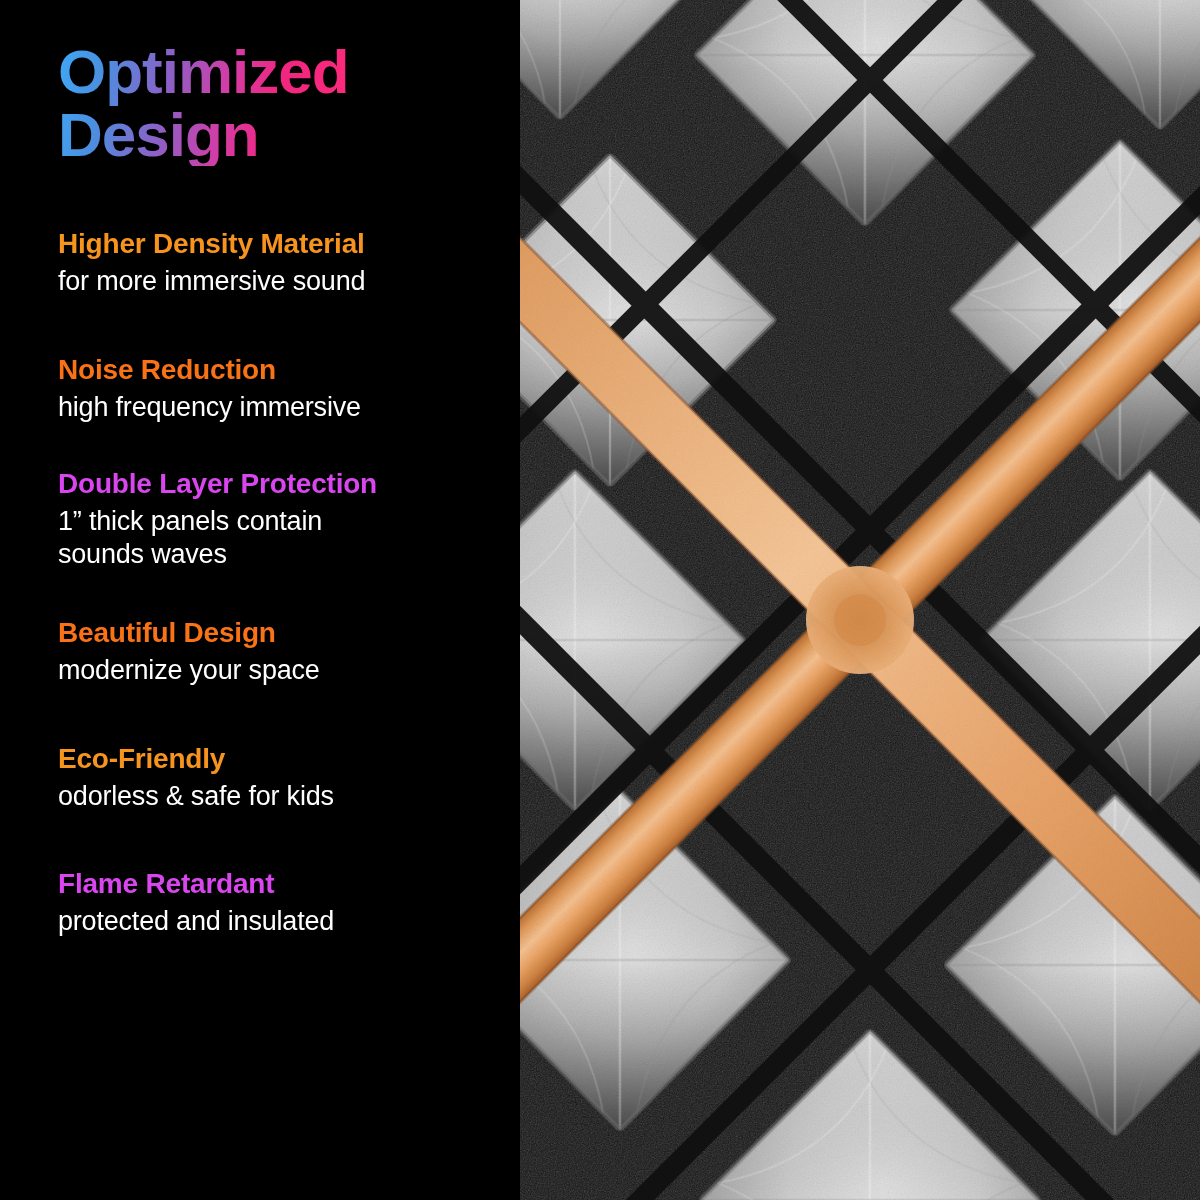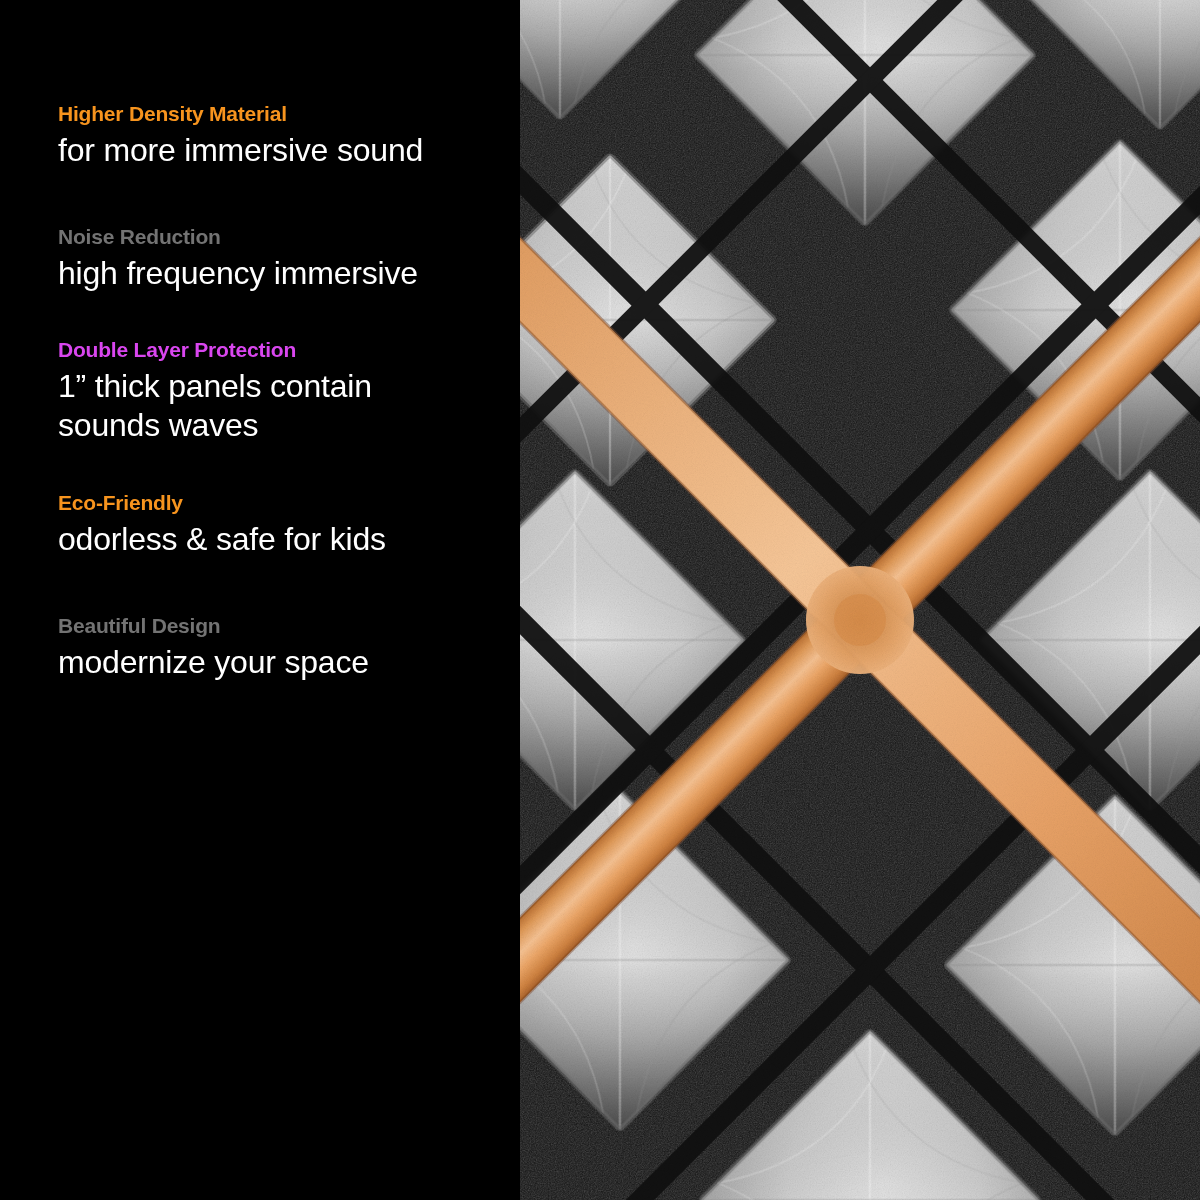--- a/index.html
+++ b/index.html
@@ -44,35 +44,35 @@
   }
   .headline .l2 { display: block; }
 
   .features {
     margin-top: 62px;
   }
   .feature {
     margin-bottom: 42px;
   }
   .feature-title {
-    font-size: 21px;
+    font-size: 28px;
     font-weight: bold;
     margin: 0 0 5px 0;
     letter-spacing: -0.2px;
   }
   .feature-sub {
-    font-size: 32px;
+    font-size: 27px;
     color: #ffffff;
     margin: 0;
     line-height: 1.23;
     font-weight: normal;
     letter-spacing: -0.2px;
   }
   .c-orange { color: #f7941e; }
-  .c-blue   { color: #737373; }
+  .c-blue   { color: #f97316; }
   .c-pink   { color: #d946ef; }
 
   
   .feature.f1 { margin-bottom: 55px; }
   .feature.f2 { margin-bottom: 44px; }
   .feature.f3 { margin-bottom: 46px; }
   .feature.f4 { margin-bottom: 54px; }
   .feature.f5 { margin-bottom: 56px; }
   .feature.f6 { margin-bottom: 0; }
 
@@ -88,49 +88,56 @@
   }
   .photo svg { display: block; }
 </style>
 </head>
 <body>
 
 <div class="canvas">
 
   <div class="left-panel">
 
+    <div>
+      <h1 class="headline"><span>Optimized</span><span class="l2">Design</span></h1>
+    </div>
 
     <div class="features">
 
       <div class="feature f1">
         <p class="feature-title c-orange">Higher Density Material</p>
         <p class="feature-sub">for more immersive sound</p>
       </div>
 
       <div class="feature f2">
         <p class="feature-title c-blue">Noise Reduction</p>
         <p class="feature-sub">high frequency immersive</p>
       </div>
 
       <div class="feature f3">
         <p class="feature-title c-pink">Double Layer Protection</p>
         <p class="feature-sub" style="white-space:pre-line">1” thick panels contain
 sounds waves</p>
       </div>
 
+      <div class="feature f5">
+        <p class="feature-title c-blue">Beautiful Design</p>
+        <p class="feature-sub">modernize your space</p>
+      </div>
+
       <div class="feature f4">
         <p class="feature-title c-orange">Eco-Friendly</p>
         <p class="feature-sub">odorless &amp; safe for kids</p>
       </div>
 
-      <div class="feature f5">
-        <p class="feature-title c-blue">Beautiful Design</p>
-        <p class="feature-sub">modernize your space</p>
-      </div>
-
+      <div class="feature f6">
+        <p class="feature-title c-pink">Flame Retardant</p>
+        <p class="feature-sub">protected and insulated</p>
+      </div>
 
     </div>
   </div>
 
   <div class="photo">
     <svg width="680" height="1200" viewBox="0 0 680 1200" xmlns="http://www.w3.org/2000/svg" aria-hidden="true">
       <defs>
 
         <radialGradient id="tileG" cx="50%" cy="42%" r="72%">
           <stop offset="0%" stop-color="#e4e4e4"></stop>

